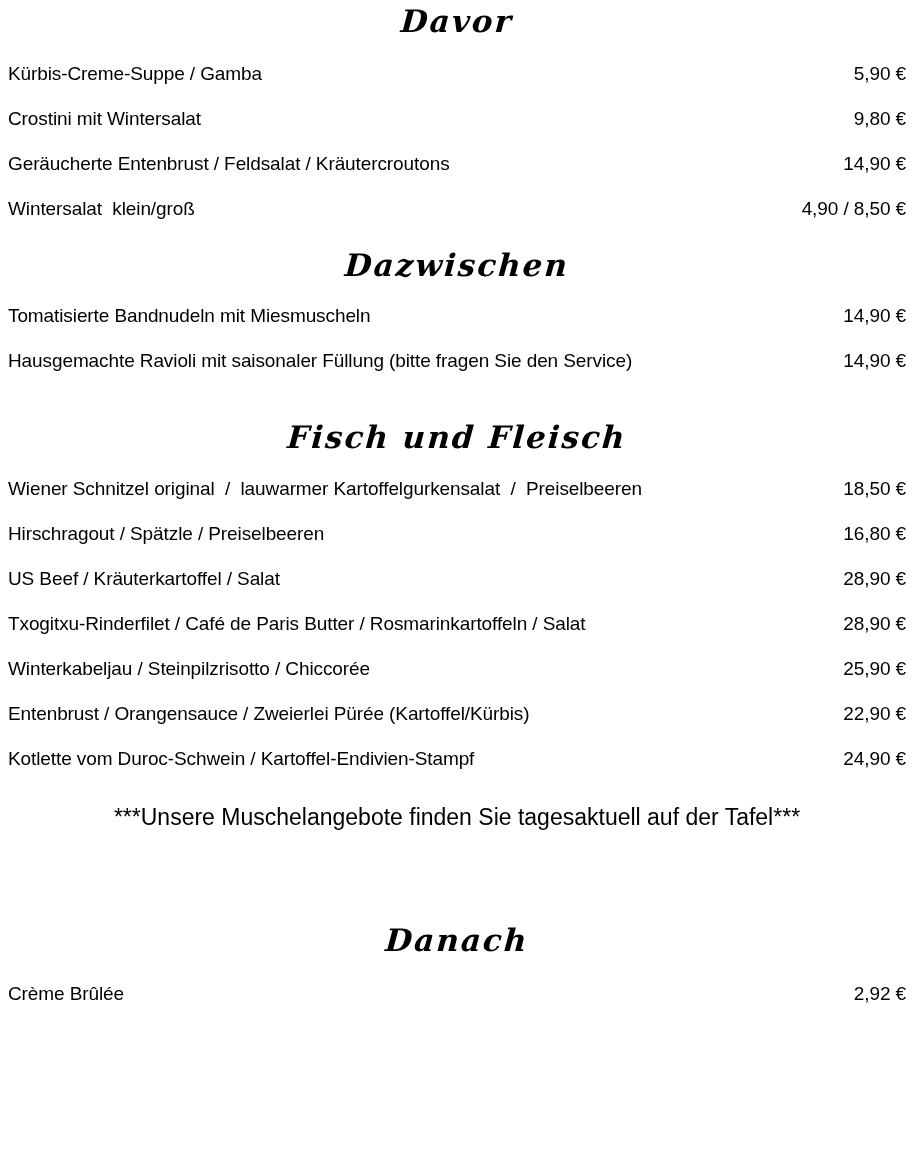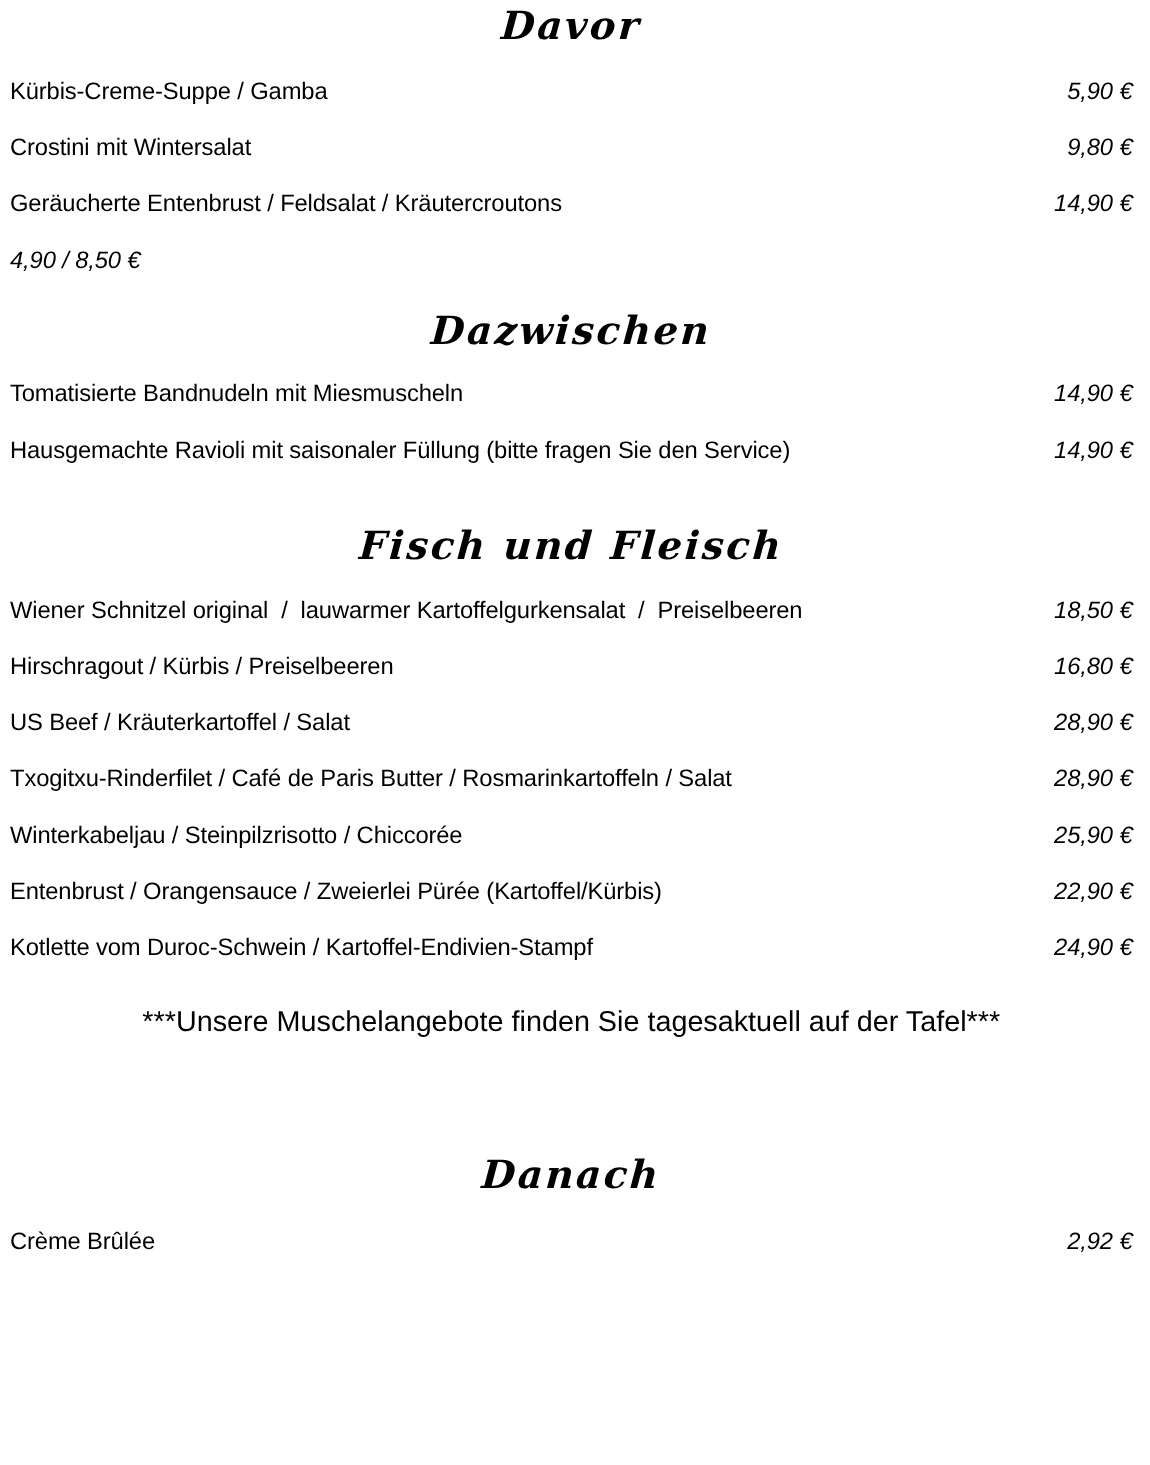--- a/index.html
+++ b/index.html
@@ -46,21 +46,20 @@
   }
   .item-name {
     white-space: pre-wrap;
     flex: 1 1 auto;
     padding-right: 10px;
   }
   .item-price {
     white-space: pre;
     flex: 0 0 auto;
     text-align: right;
-    font-style: italic;
   }
   .note-line {
     font-size: 23px;
     line-height: 20px;
     text-align: center;
     margin: 38px 0 0 0;
   }
   .rows { margin: 0; }
 </style>
 </head>
@@ -76,20 +75,21 @@
     </div>
     <div class="menu-row">
       <span class="item-name">Crostini mit Wintersalat</span>
       <span class="item-price">9,80 €</span>
     </div>
     <div class="menu-row">
       <span class="item-name">Geräucherte Entenbrust / Feldsalat / Kräutercroutons</span>
       <span class="item-price">14,90 €</span>
     </div>
     <div class="menu-row">
+      <span class="item-name">Wintersalat  klein/groß</span>
       <span class="item-price">4,90 / 8,50 €</span>
     </div>
   </div>
 
   <h1 class="script-heading heading-dazwischen">Dazwischen</h1>
   <div class="rows">
     <div class="menu-row">
       <span class="item-name">Tomatisierte Bandnudeln mit Miesmuscheln</span>
       <span class="item-price">14,90 €</span>
     </div>
@@ -99,21 +99,21 @@
     </div>
   </div>
 
   <h1 class="script-heading heading-fisch">Fisch und Fleisch</h1>
   <div class="rows">
     <div class="menu-row">
       <span class="item-name">Wiener Schnitzel original  /  lauwarmer Kartoffelgurkensalat  /  Preiselbeeren</span>
       <span class="item-price">18,50 €</span>
     </div>
     <div class="menu-row">
-      <span class="item-name">Hirschragout / Kürbis / Preiselbeeren</span>
+      <span class="item-name">Hirschragout / Spätzle / Preiselbeeren</span>
       <span class="item-price">16,80 €</span>
     </div>
     <div class="menu-row">
       <span class="item-name">US Beef / Kräuterkartoffel / Salat</span>
       <span class="item-price">28,90 €</span>
     </div>
     <div class="menu-row">
       <span class="item-name">Txogitxu-Rinderfilet / Café de Paris Butter / Rosmarinkartoffeln / Salat</span>
       <span class="item-price">28,90 €</span>
     </div>

